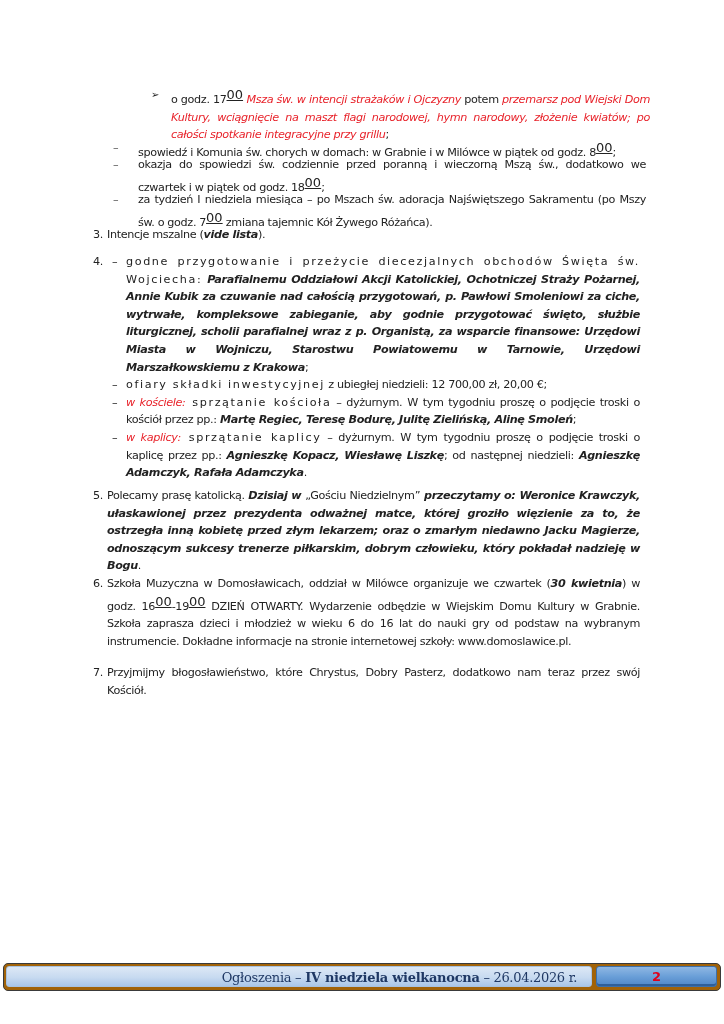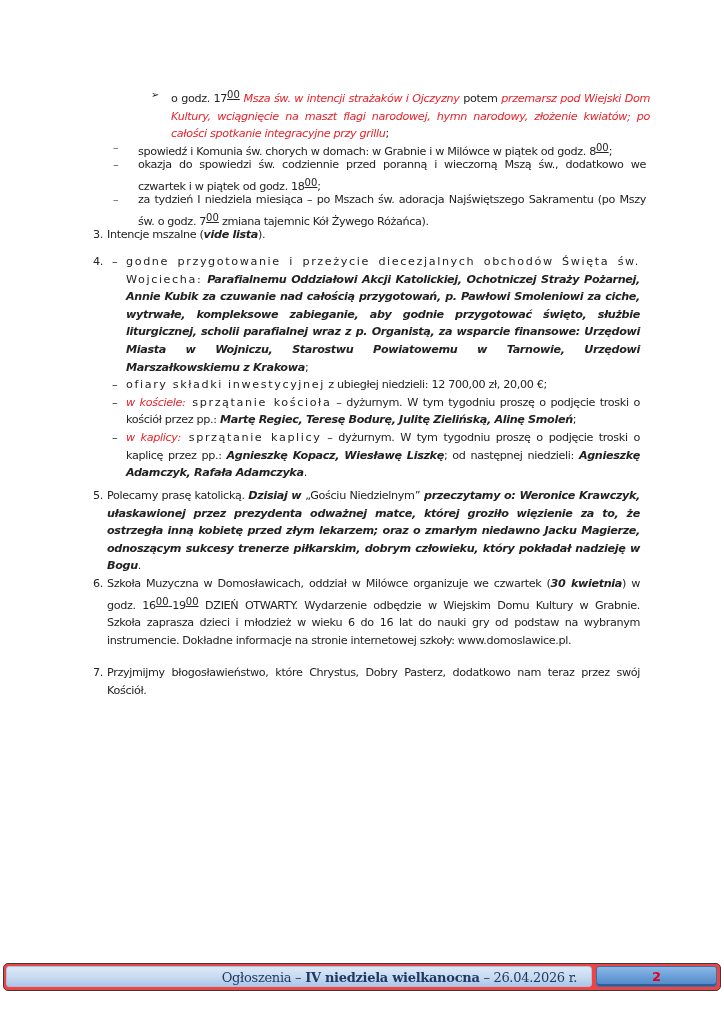--- a/index.html
+++ b/index.html
@@ -6,21 +6,21 @@
   html, body { width: 724px; height: 1024px; background: #ffffff; overflow: hidden; }
   body { position: relative; font-family: "DejaVu Sans", sans-serif; color: #222; }
 
   .page { position: absolute; left: 0; top: 0; width: 724px; height: 1024px; }
 
   .t { font-size: 11.2px; line-height: 17.6px; text-align: justify; letter-spacing: -0.35px; }
   .red { color: #e8222a; font-style: italic; }
   .it { font-style: italic; font-weight: bold; }
   .sp { letter-spacing: 1.6px; }
   .u { text-decoration: underline; }
-  sup.s { font-size: 10px; vertical-align: 4px; text-decoration: underline; letter-spacing: 0; }
+  sup.s { font-size: 13px; vertical-align: 4px; text-decoration: underline; letter-spacing: 0; }
 
   
   .row { position: absolute; }
   .marker { position: absolute; top: 0; font-size: 11.2px; line-height: 17.6px; color: #555; }
   .body { position: absolute; top: 0; }
 
   
   #arrow-item { left: 151px; top: 86px; }
   #arrow-item .marker { left: 0; color: #222; font-size: 10px; }
   #arrow-item .body { left: 20px; width: 479px; }
@@ -32,21 +32,21 @@
   .num-item { left: 93px; width: 547px; }
   .num-item .marker { left: 0; color: #222; }
   .num-item .body { left: 14px; width: 533px; }
 
   .sub-dash { position: relative; padding-left: 19px; }
   .sub-dash .marker { left: 5px; }
 
   
   .footer {
     position: absolute; left: 3px; top: 963px; width: 718px; height: 28px;
-    border: 1.5px solid #3a3a3a; border-radius: 5px; background: #ef4444;
+    border: 1.5px solid #3a3a3a; border-radius: 5px; background: #a16207;
     padding: 2px;
   }
   .footer-left {
     position: absolute; left: 2px; top: 2px; width: 586px; height: 21px;
     border-radius: 3px;
     background: linear-gradient(to bottom, #dde8f5 0%, #c7daf0 55%, #a9c6e8 100%);
     border: 1px solid #a8c2e0;
   }
   .footer-text {
     position: absolute; right: 14px; top: 2px;

